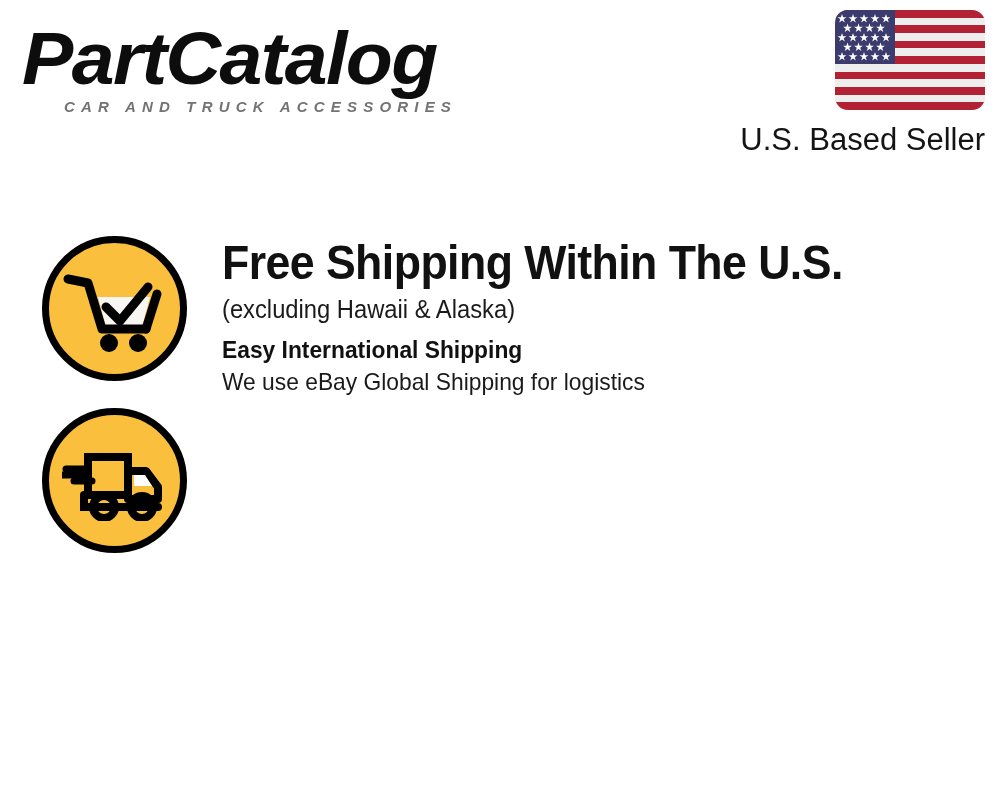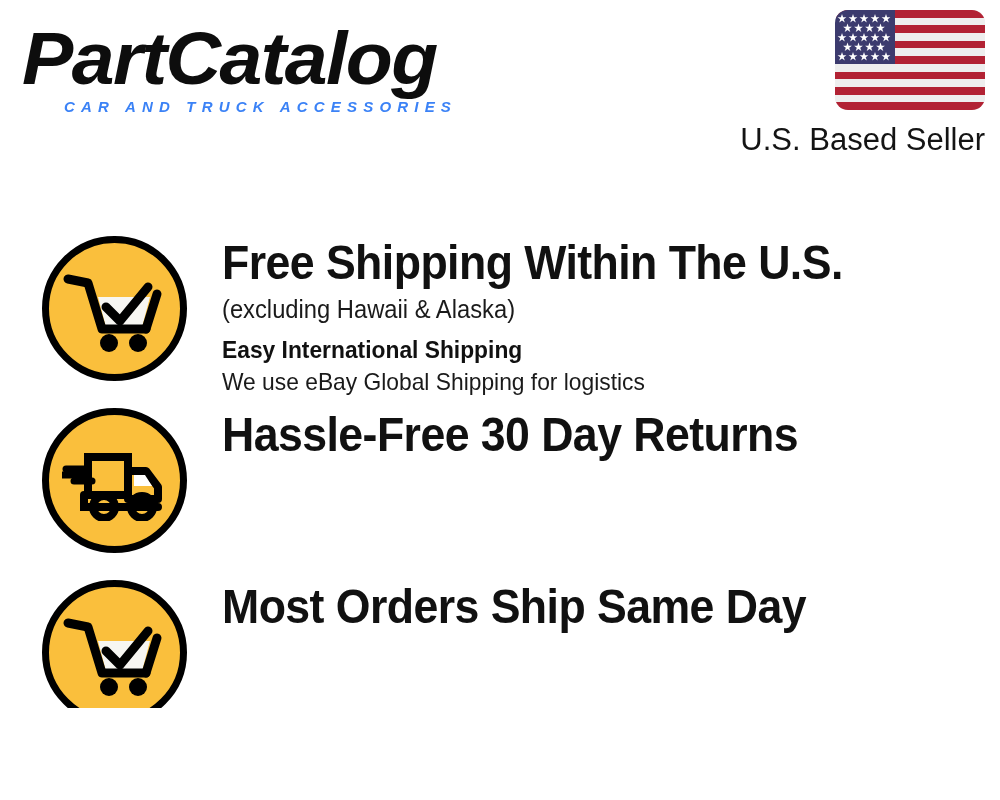--- a/index.html
+++ b/index.html
@@ -40,21 +40,21 @@
     transform: scaleX(1.04);
     transform-origin: left center;
   }
   .brand-tagline {
     margin-top: 2px;
     font-family: "Liberation Sans", sans-serif;
     font-weight: bold;
     font-style: italic;
     font-size: 15px;
     letter-spacing: 6.2px;
-    color: #3b82f6;
+    color: #737373;
     white-space: nowrap;
     padding-left: 42px;
   }
 
   .seller-block {
     position: absolute;
     right: 15px;
     top: 10px;
     width: 270px;
     text-align: right;
@@ -279,37 +279,17 @@
 
             <path d="M22 54 L22 66 L96 66" fill="none" stroke="#000" stroke-width="8" stroke-linecap="round"></path>
 
             <circle cx="42" cy="66" r="11" fill="none" stroke="#000" stroke-width="8"></circle>
             <circle cx="80" cy="66" r="11" fill="none" stroke="#000" stroke-width="8"></circle>
             <circle cx="42" cy="66" r="4" fill="#000"></circle>
             <circle cx="80" cy="66" r="4" fill="#000"></circle>
           </svg>
         </div>
       </div>
-      <div class="benefit-text">
-        <div class="headline">Hassle-Free 30 Day Returns</div>
-      </div>
     </div>
 
-    <div class="benefit-row row-3">
-      <div class="benefit-icon">
-        <div class="icon-circle">
-          <svg width="104" height="92" viewBox="0 0 104 92" aria-hidden="true">
-            <polygon points="36,34 88,34 80,64 44,64" fill="#f7f6f2"></polygon>
-            <path d="M6 16 L26 20 L40 66 L84 66" fill="none" stroke="#000" stroke-width="9" stroke-linecap="round" stroke-linejoin="round"></path>
-            <path d="M84 66 L95 31" fill="none" stroke="#000" stroke-width="9" stroke-linecap="round" stroke-linejoin="round"></path>
-            <path d="M44 44 L58 58 L86 24" fill="none" stroke="#000" stroke-width="9" stroke-linecap="round" stroke-linejoin="round"></path>
-            <circle cx="47" cy="80" r="9" fill="#000"></circle>
-            <circle cx="76" cy="80" r="9" fill="#000"></circle>
-          </svg>
-        </div>
-      </div>
-      <div class="benefit-text">
-        <div class="headline">Most Orders Ship Same Day</div>
-      </div>
-    </div>
 
   </div>
 </div>
 
 </body></html>

